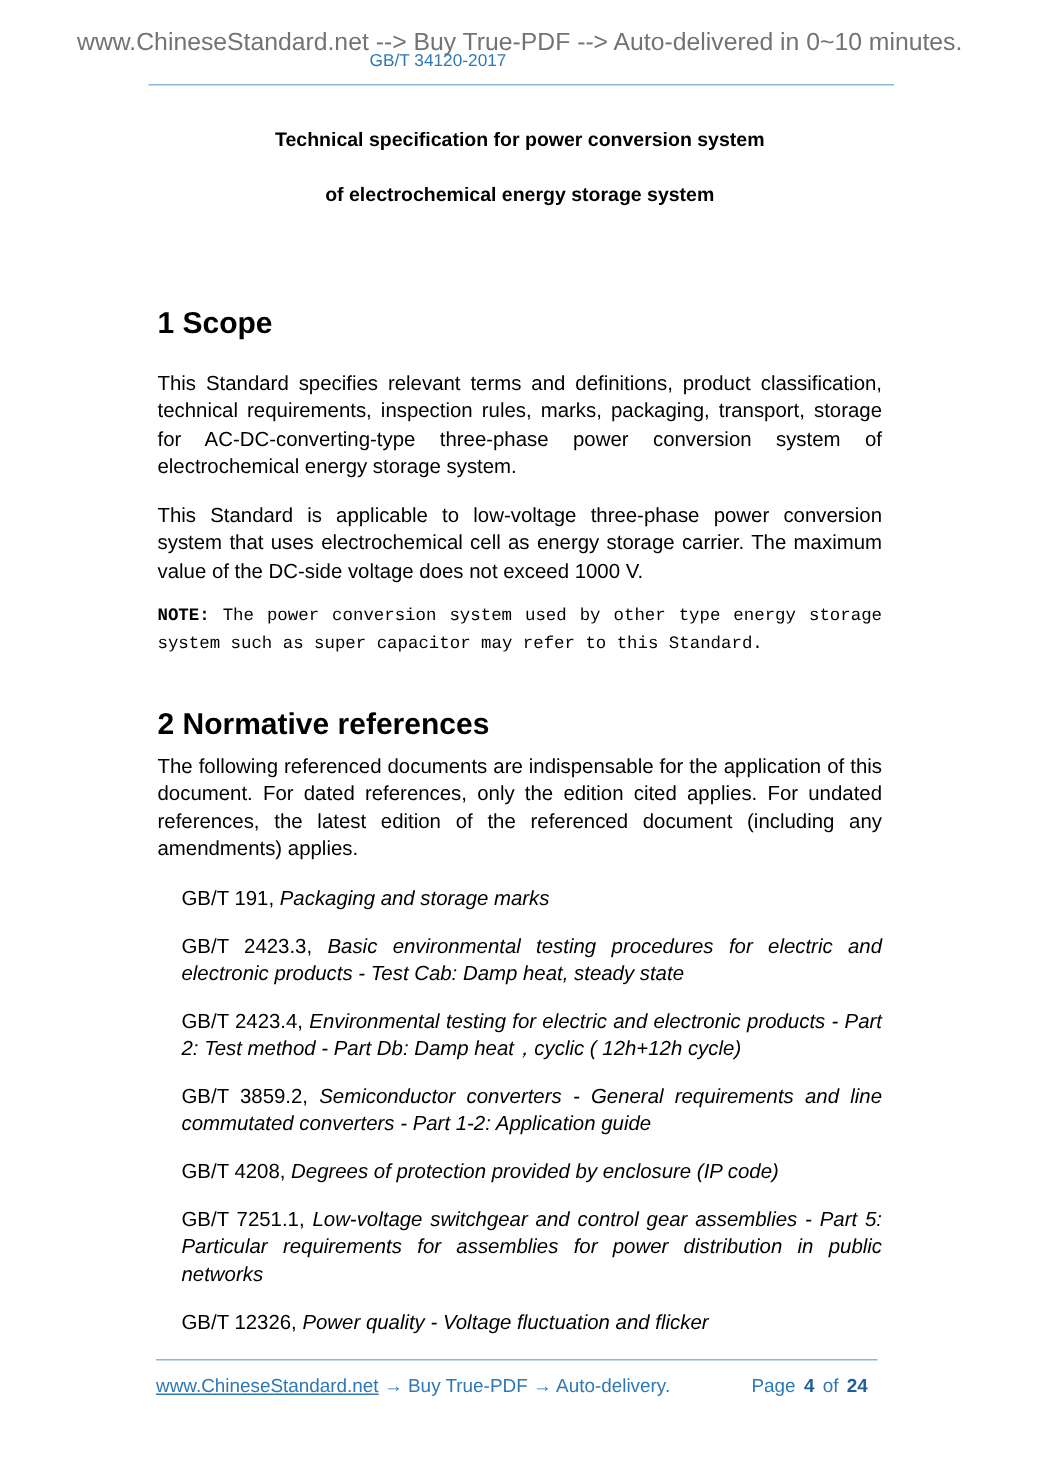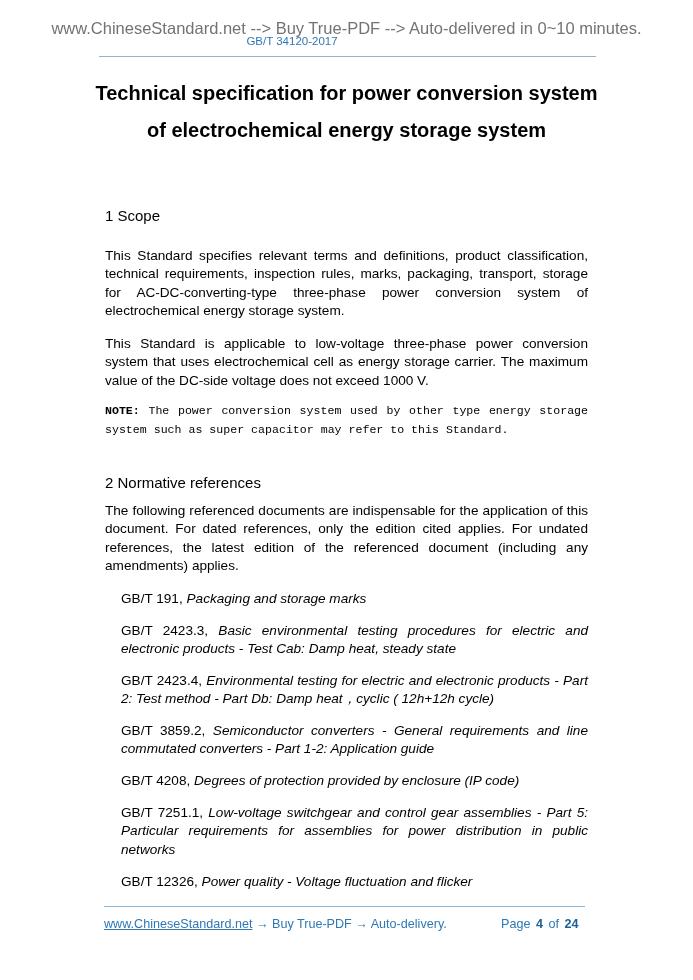--- a/index.html
+++ b/index.html
@@ -13,26 +13,26 @@
     }
     .std-code {
       position: absolute; top: 35px; left: 0; width: 584px; text-align: center;
       color: #2e78b5; font-size: 11.5px; line-height: 13px;
     }
     .hdr-rule {
       position: absolute; top: 56px; left: 99px; width: 497px; height: 1px; background: #8bb6d6;
     }
     .title {
       position: absolute; left: 0; width: 693px; text-align: center;
-      font-weight: bold; font-size: 20px; line-height: 22px;
+      font-weight: bold; font-size: 13px; line-height: 22px;
     }
     .t1 { top: 82px; }
     .t2 { top: 119px; }
     .h1 {
-      position: absolute; left: 105px; font-weight: normal; font-size: 15px; line-height: 22px;
+      position: absolute; left: 105px; font-weight: bold; font-size: 20px; line-height: 22px;
     }
     .para {
       position: absolute; left: 105px; width: 483px; font-size: 13.6px; line-height: 18.4px;
       text-align: justify;
     }
     .note {
       position: absolute; left: 105px; width: 483px; font-size: 11.6px; line-height: 18.5px;
       text-align: justify;
     }
     .note b { font-weight: bold; }

